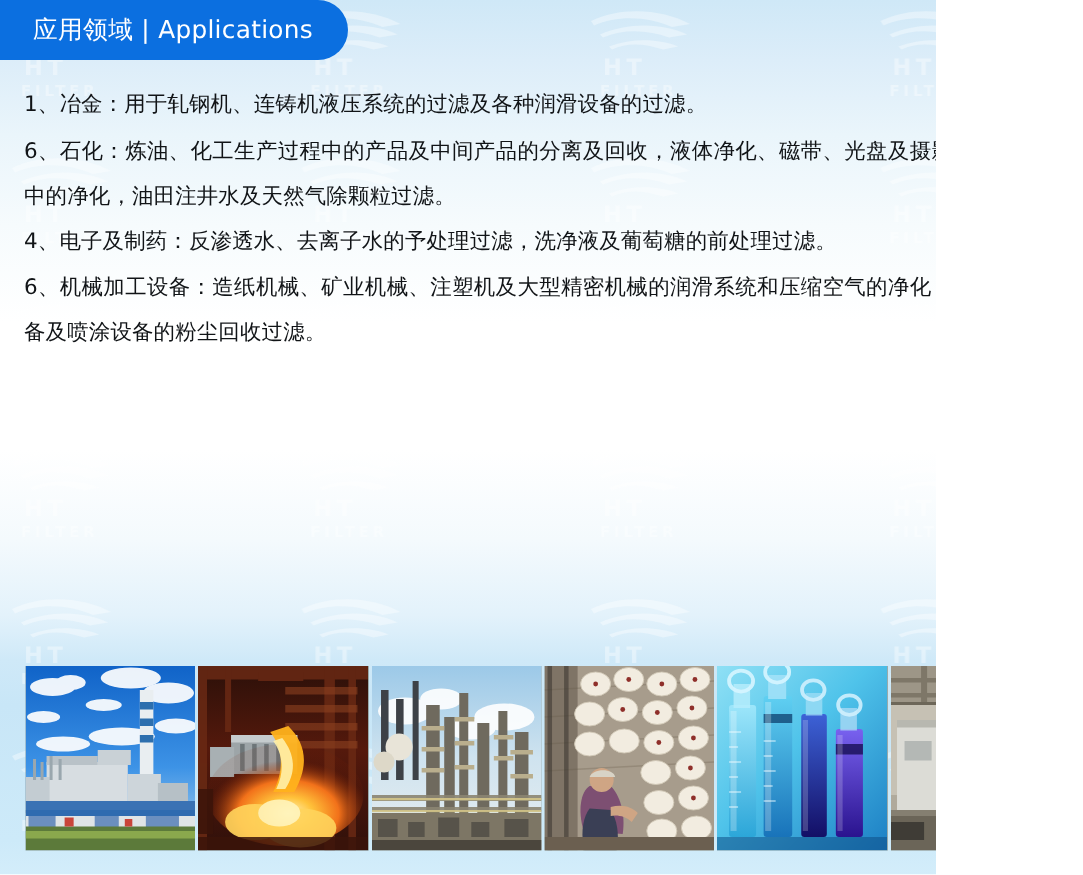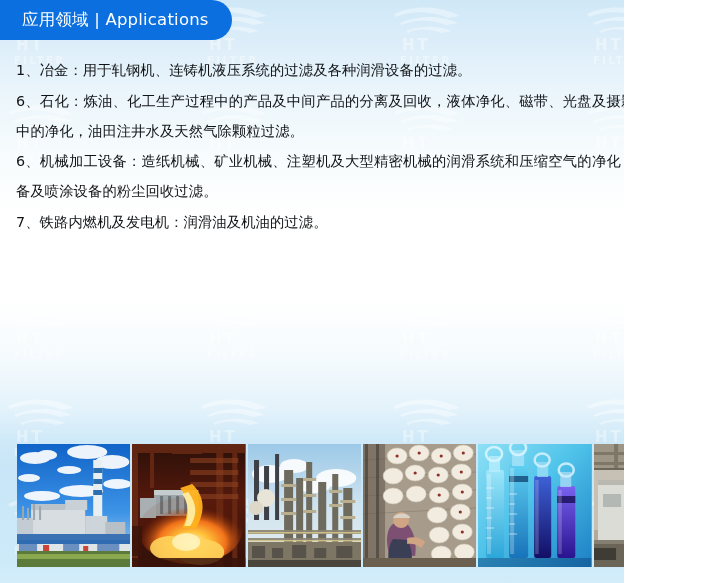--- a/index.html
+++ b/index.html
@@ -125,22 +125,22 @@
     <rect x="0" y="0" width="722" height="583" fill="url(#wm)"></rect>
   </svg>
 
   <div id="header-tab">
     <span class="tab-title">应用领域 | Applications</span>
   </div>
 
   <div id="content">
     <p class="app-item">1、冶金：用于轧钢机、连铸机液压系统的过滤及各种润滑设备的过滤。</p>
     <p class="app-item">6、石化：炼油、化工生产过程中的产品及中间产品的分离及回收，液体净化、磁带、光盘及摄影胶片在制造中的净化，油田注井水及天然气除颗粒过滤。</p>
+    <p class="app-item">4、电子及制药：反渗透水、去离子水的予处理过滤，洗净液及葡萄糖的前处理过滤。</p>
     <p class="app-item">6、机械加工设备：造纸机械、矿业机械、注塑机及大型精密机械的润滑系统和压缩空气的净化，烟草加工设备及喷涂设备的粉尘回收过滤。</p>
-    <p class="app-item">7、铁路内燃机及发电机：润滑油及机油的过滤。</p>
   </div>
 
   <div id="image-strip">
 
     <div class="photo">
       <svg viewBox="0 0 113 123" preserveAspectRatio="none">
         <defs>
           <linearGradient id="sky1" x1="0" y1="0" x2="0" y2="1">
             <stop offset="0%" stop-color="#1063c8"></stop>
             <stop offset="55%" stop-color="#3d93e6"></stop>

